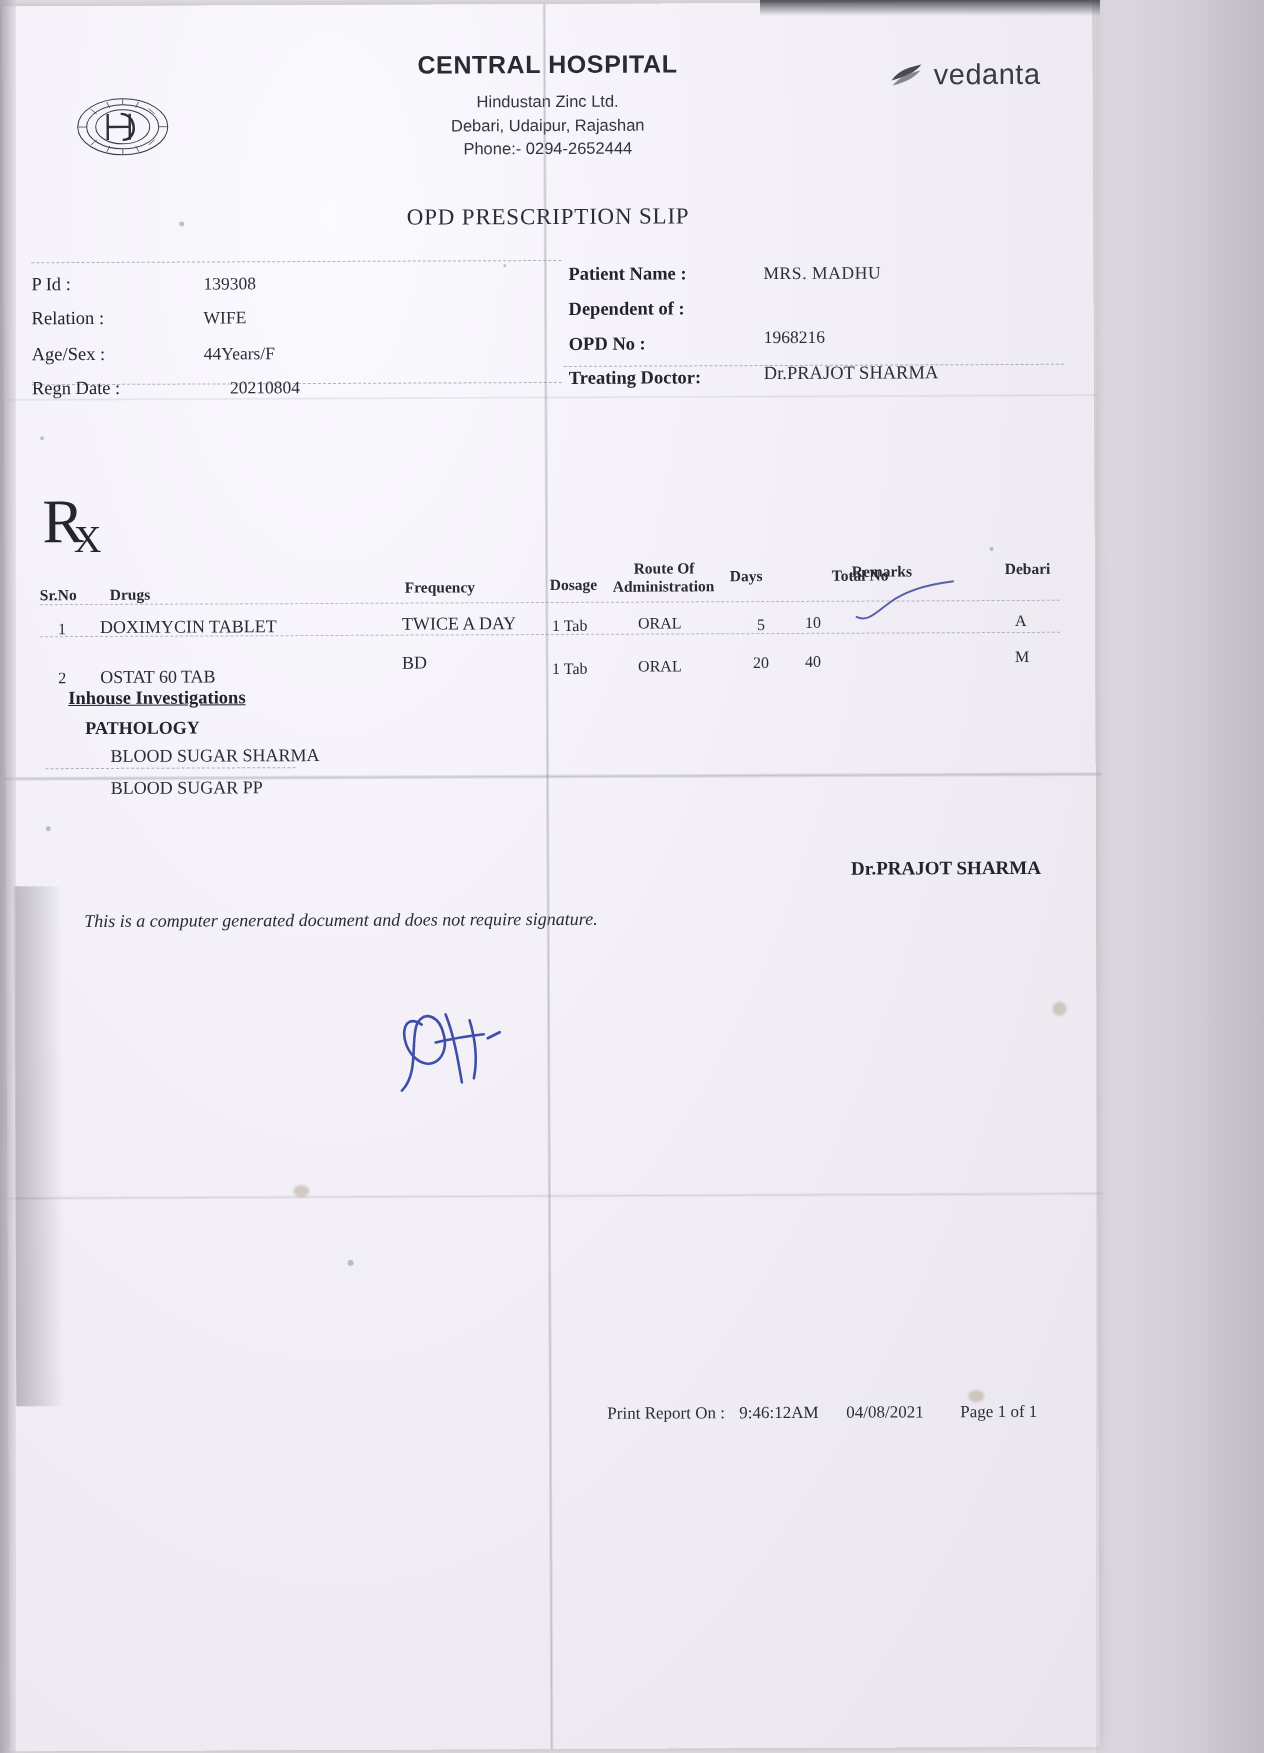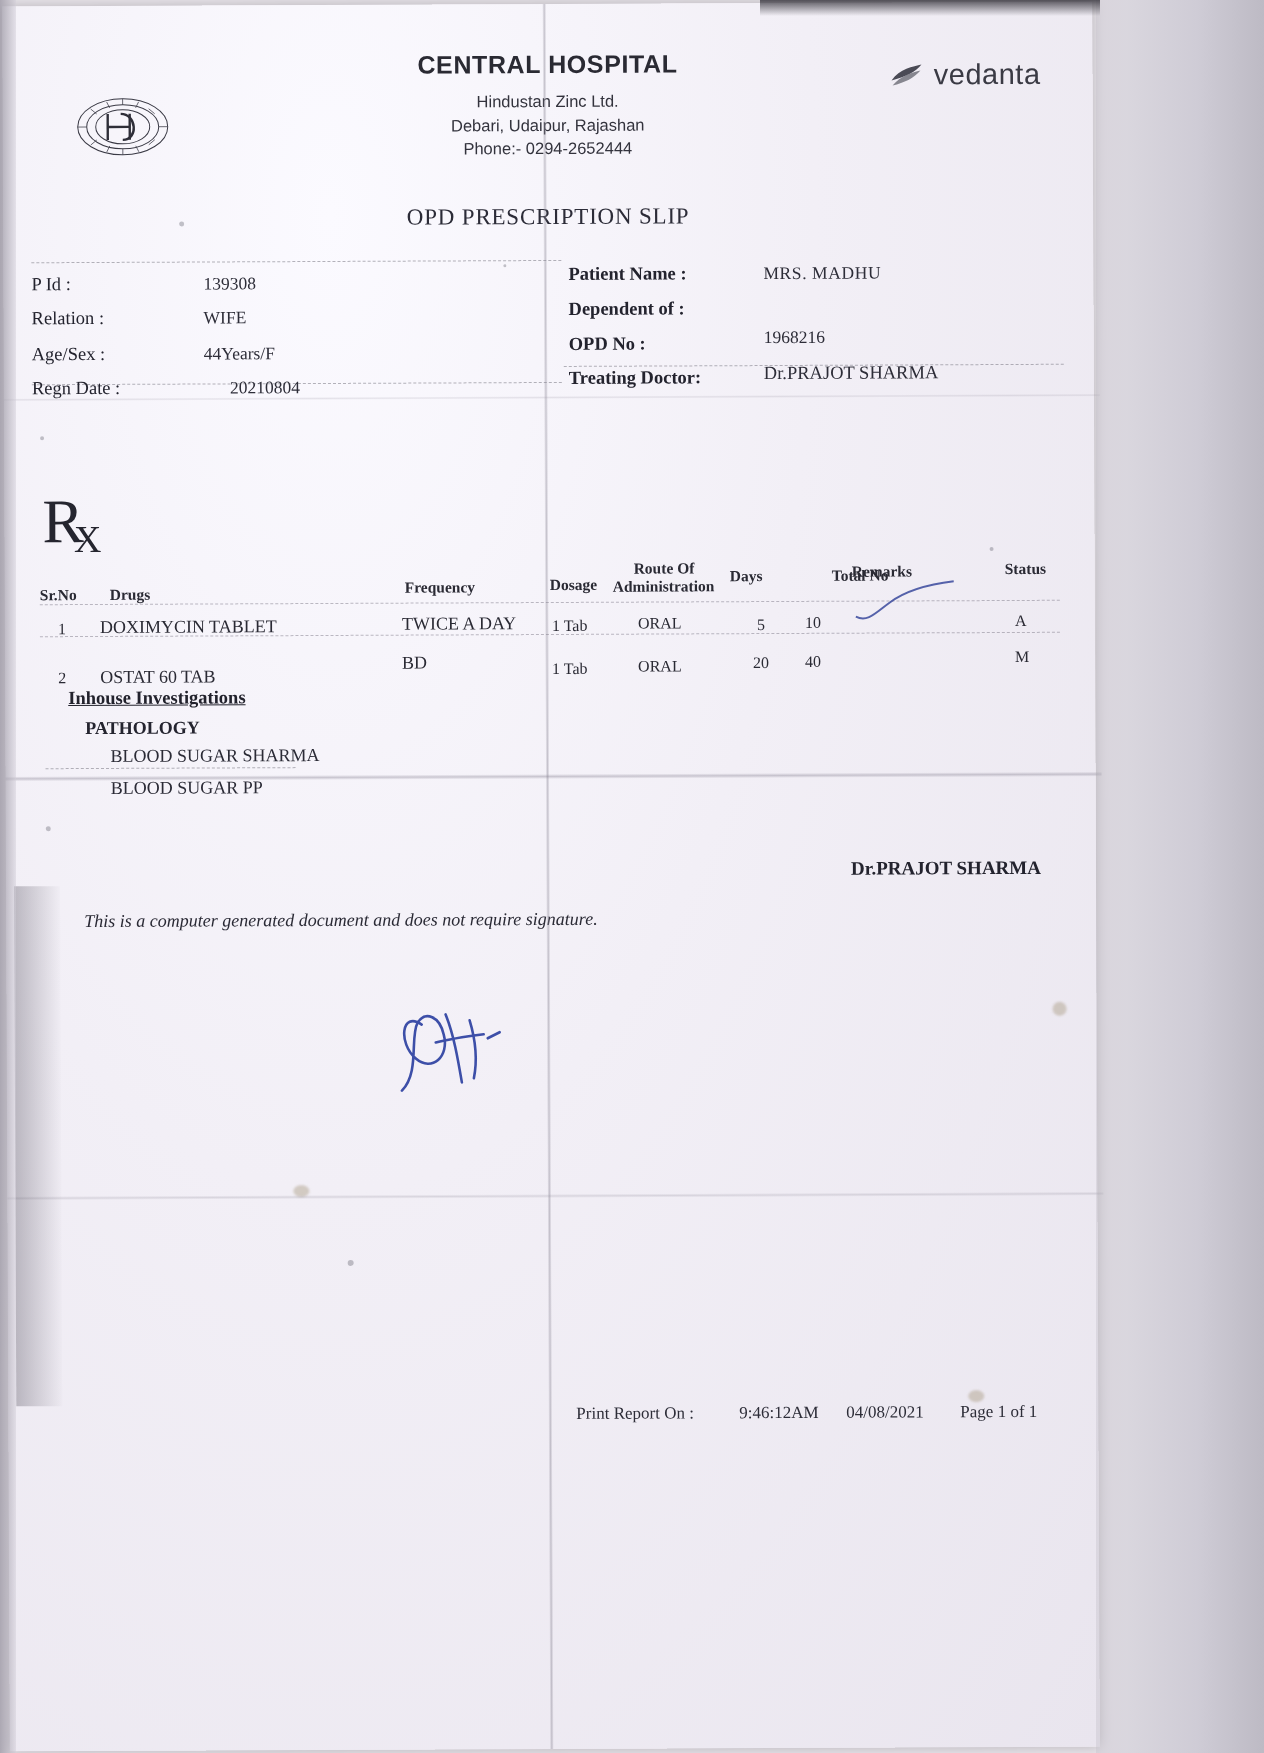--- a/index.html
+++ b/index.html
@@ -329,21 +329,21 @@
     <div class="tbl">
       <div class="th" style="left:35px; top:52px;">Sr.No</div>
       <div class="th" style="left:105px; top:52px;">Drugs</div>
       <div class="th" style="left:400px; top:46px;">Frequency</div>
       <div class="th" style="left:545px; top:44px;">Dosage</div>
       <div class="th" style="left:629px; top:28px;">Route Of</div>
       <div class="th" style="left:608px; top:46px;">Administration</div>
       <div class="th" style="left:725px; top:36px;">Days</div>
       <div class="th" style="left:783px; top:36px;margin-left:44px;">Total No</div>
       <div class="th" style="left:847px; top:32px;">Remarks</div>
-      <div class="th" style="left:1000px; top:30px;">Status</div>
+      <div class="th" style="left:1000px; top:30px;">Debari</div>
 
       <div class="row-rule" style="top:70px;"></div>
       <div class="row-rule" style="top:102px;"></div>
 
       <div class="td" style="left:53px; top:86px;">1</div>
       <div class="td big" style="left:95px; top:83px;">DOXIMYCIN TABLET</div>
       <div class="td big" style="left:397px; top:81px;">TWICE A DAY</div>
       <div class="td" style="left:547px; top:85px;">1 Tab</div>
       <div class="td" style="left:633px; top:83px;">ORAL</div>
       <div class="td" style="left:752px; top:85px;">5</div>
@@ -380,21 +380,21 @@
         <g stroke="#3d4fa8" stroke-width="2.6" fill="none" stroke-linecap="round">
           <path d="M30 30 C10 16, 6 48, 24 64 C40 78, 58 62, 52 40 C48 22, 34 16, 26 28 C18 42, 28 78, 10 96"></path>
           <path d="M54 20 C62 40, 66 64, 70 88"></path>
           <path d="M44 48 C60 44, 76 42, 92 40"></path>
           <path d="M78 26 C84 46, 86 64, 82 84"></path>
           <path d="M96 44 C100 42, 104 40, 108 38"></path>
         </g>
       </svg>
     </div>
 
-    <div class="print-line" style="left:568px;">Print Report On :</div>
+    <div class="print-line" style="left:599px;">Print Report On :</div>
     <div class="print-line" style="left:723px;margin-left:8px;">9:46:12AM</div>
     <div class="print-line" style="left:838px;">04/08/2021</div>
     <div class="print-line" style="left:952px;">Page 1 of 1</div>
 
     <div class="dot" style="left:36px; top:430px; width:4px; height:4px;"></div>
     <div class="dot" style="left:40px; top:820px; width:5px; height:5px;"></div>
     <div class="dot" style="left:500px; top:260px; width:3px; height:3px;"></div>
     <div class="dot" style="left:176px; top:216px; width:5px; height:5px;"></div>
     <div class="dot" style="left:985px; top:545px; width:4px; height:4px;"></div>
     <div class="dot" style="left:340px; top:1255px; width:6px; height:6px;"></div>

